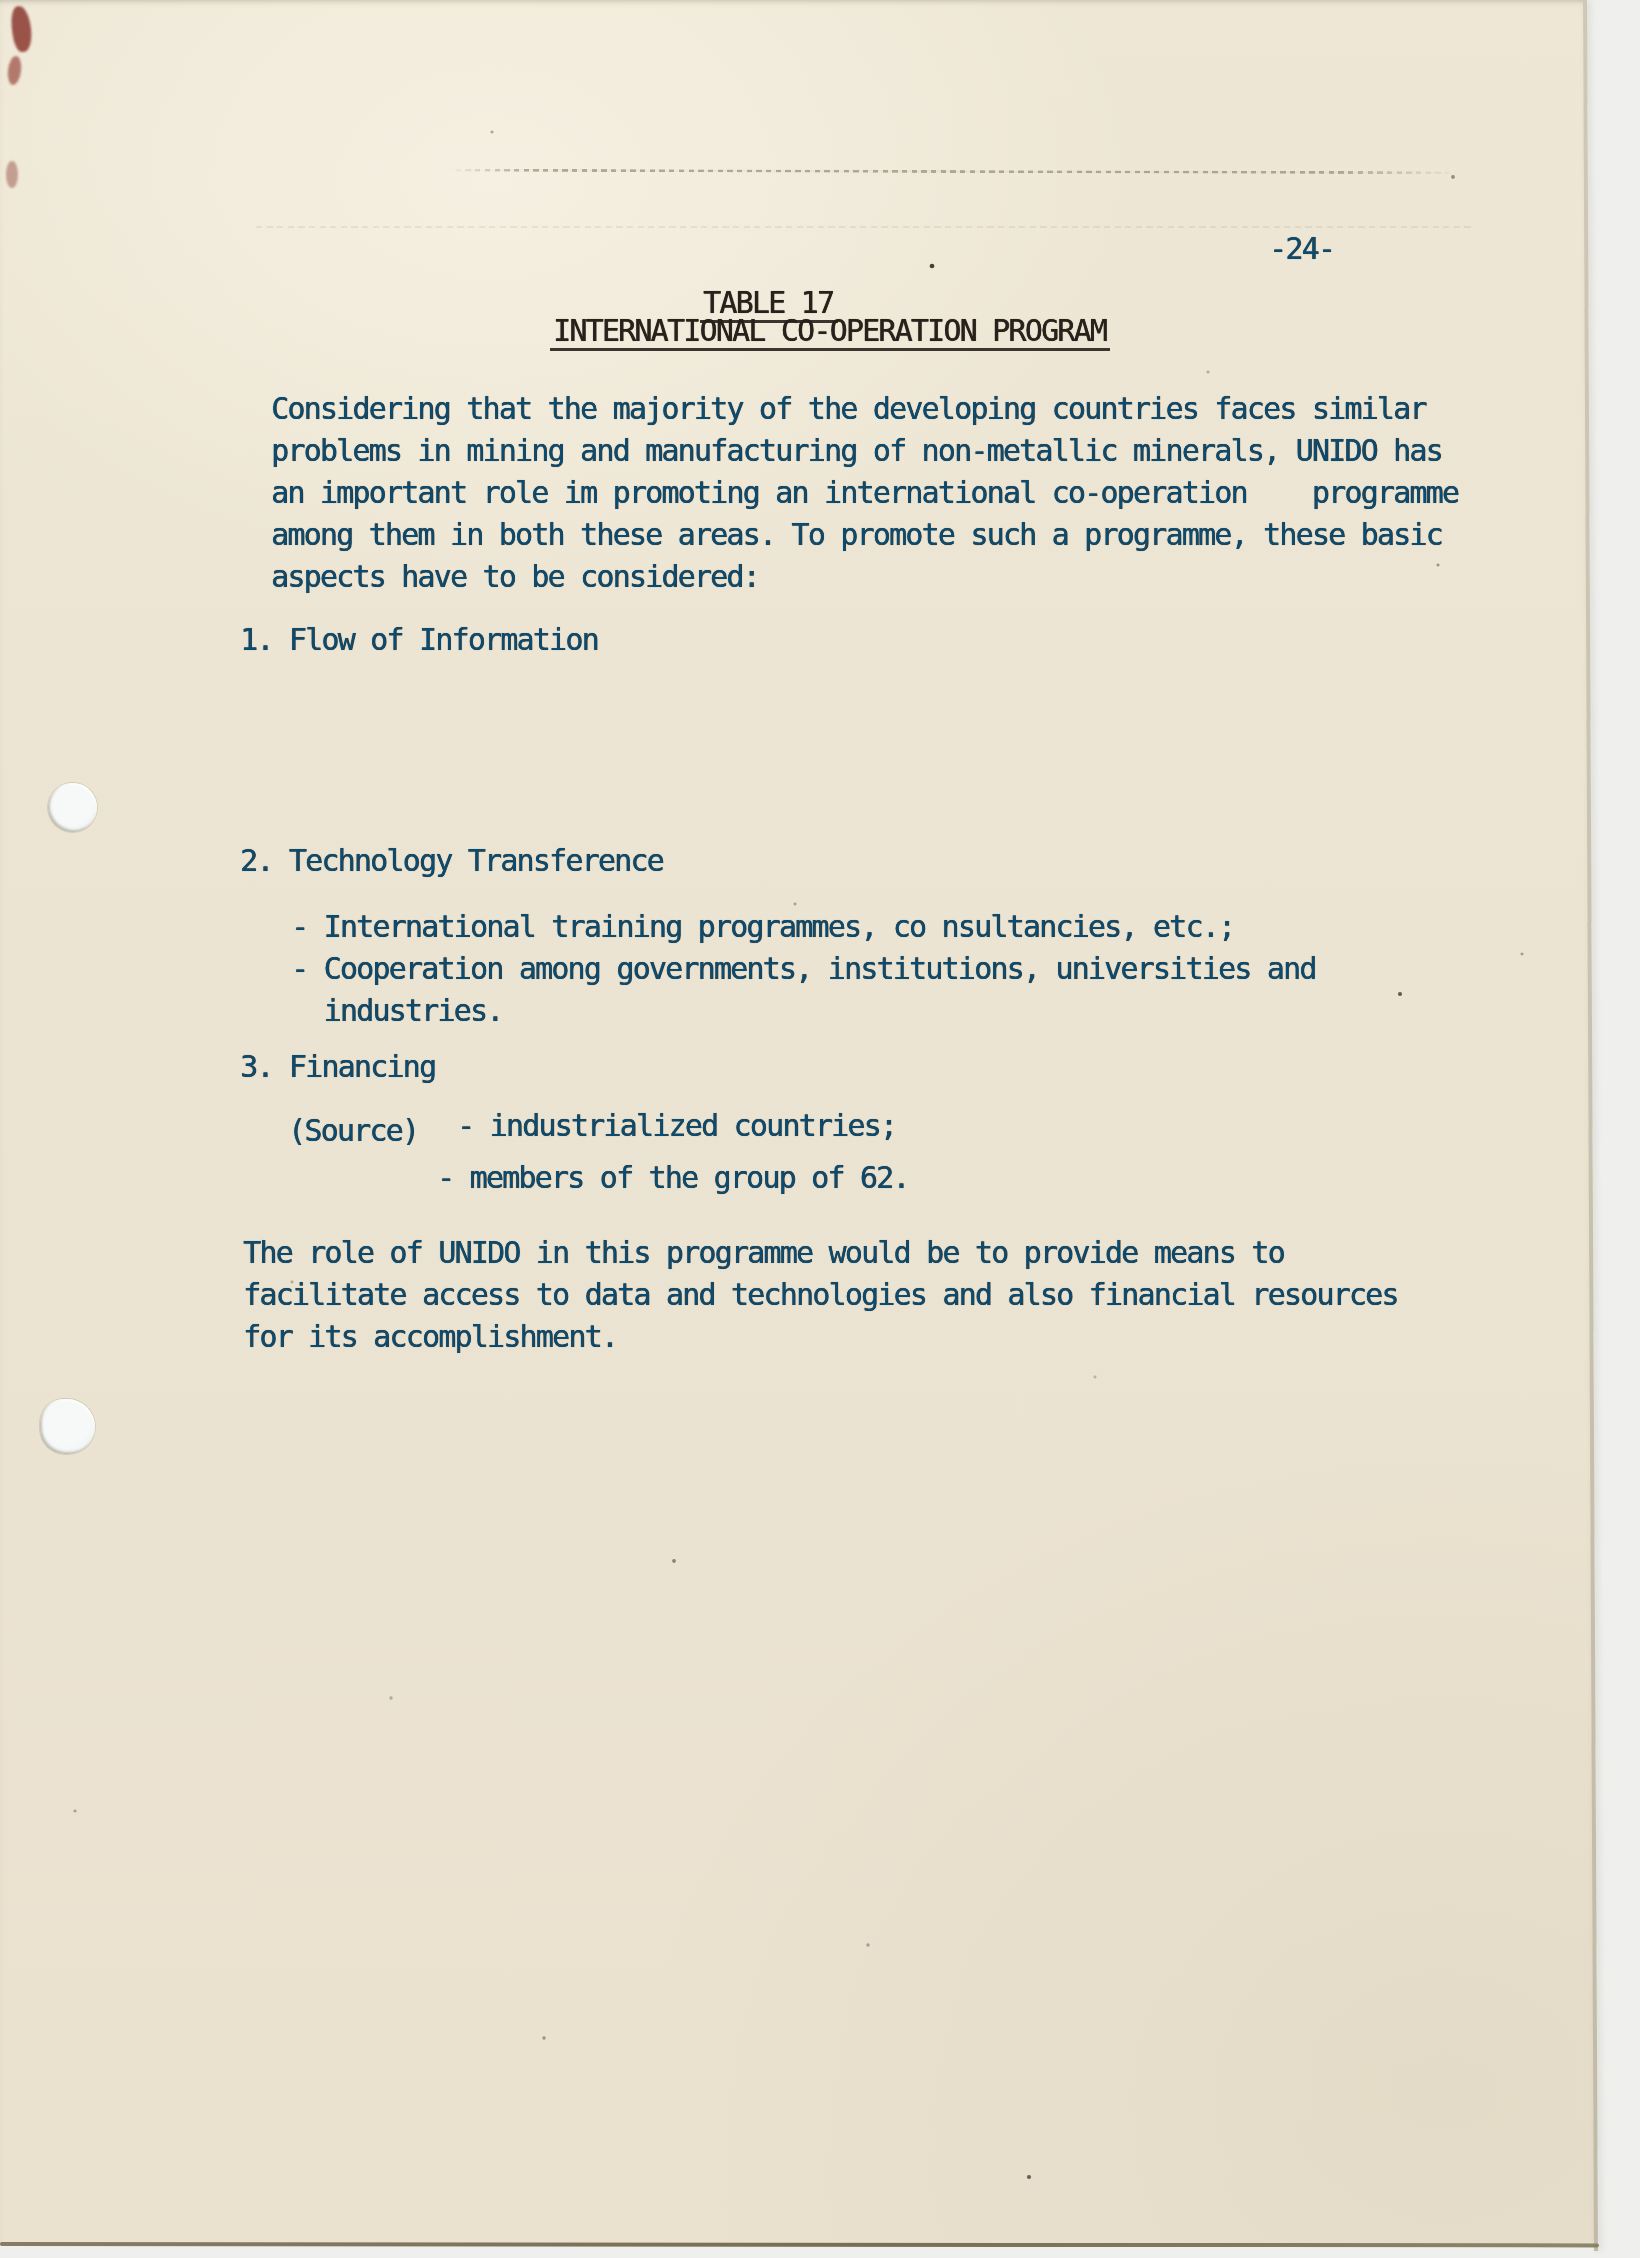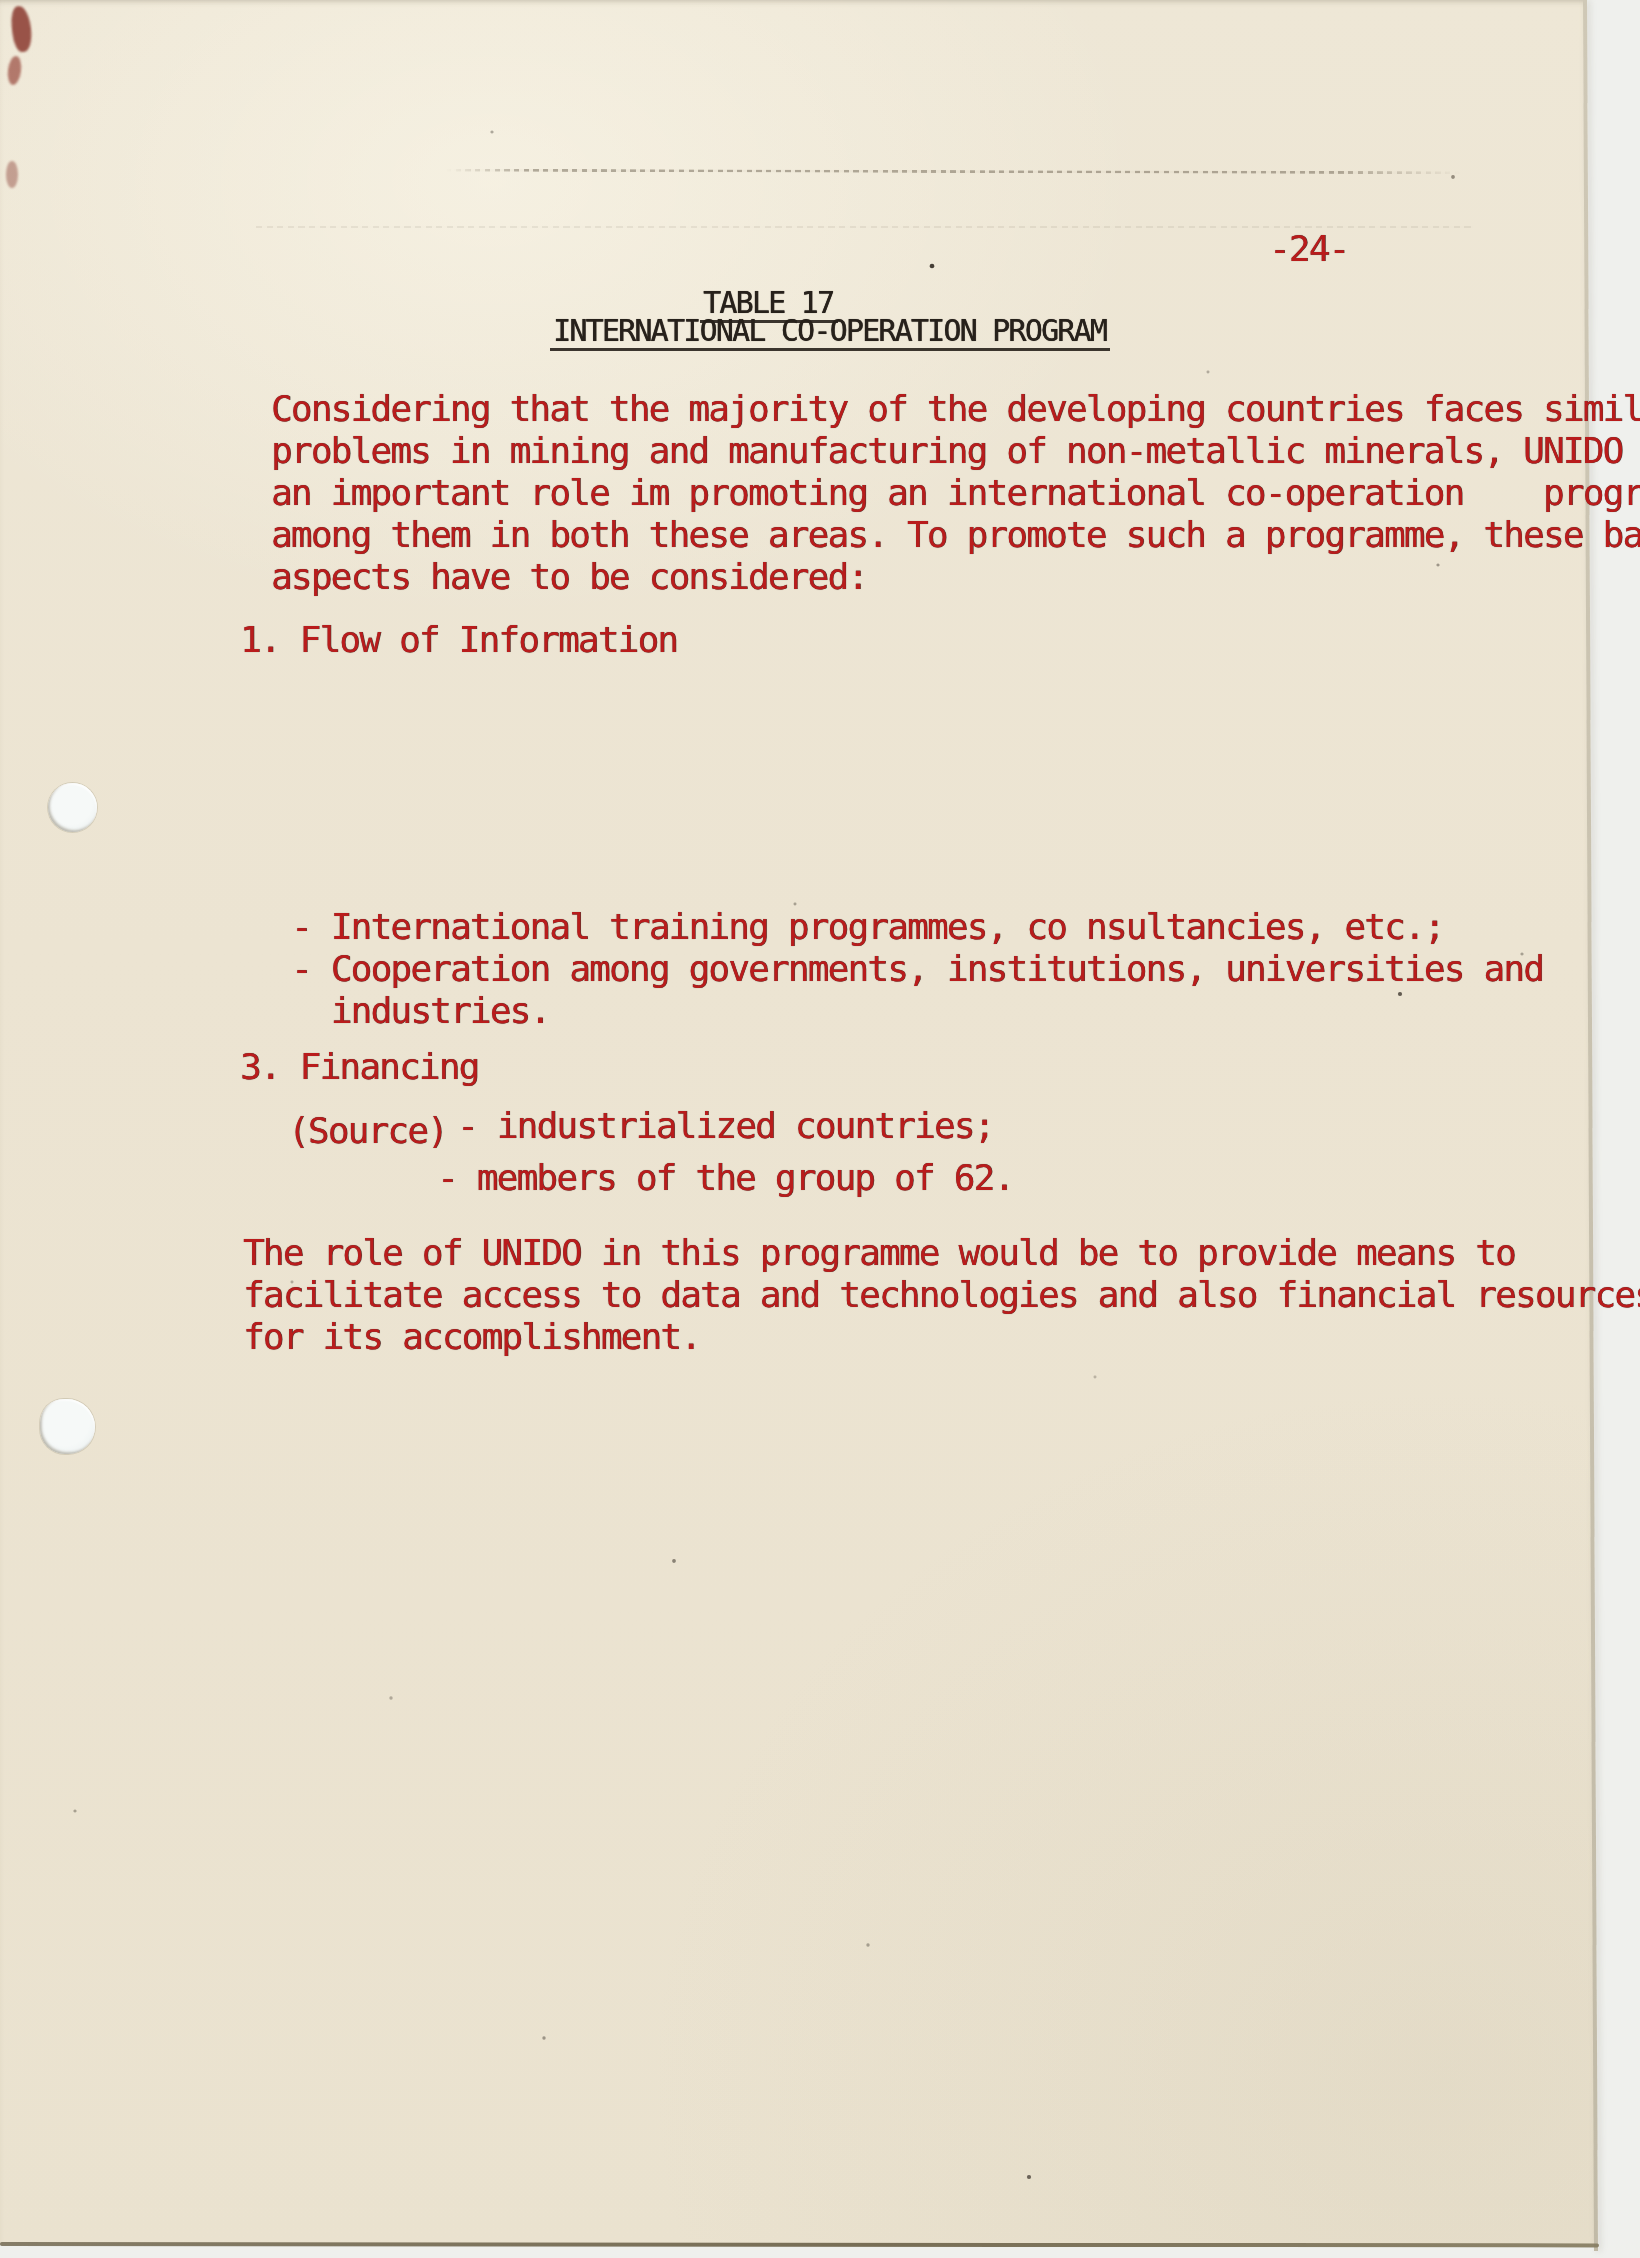--- a/index.html
+++ b/index.html
@@ -81,22 +81,22 @@
   .redmark{position:absolute;}
   .redmark-a{left:11.5px;top:6.2px;width:18.5px;height:46px;background:#812a20;
     border-radius:45% 55% 50% 45%;transform:rotate(-6deg);filter:blur(0.9px);opacity:.78;}
   .redmark-b{left:8px;top:56px;width:13.2px;height:29px;background:#8a2f24;
     border-radius:50%;transform:rotate(7deg);filter:blur(1.1px);opacity:.6;}
   .redmark-c{left:6.2px;top:161px;width:11.5px;height:26.5px;background:#7c271e;
     border-radius:50%;filter:blur(1.3px);opacity:.38;}
   
   .tblock{
     position:absolute;
-    font-size:36px;letter-spacing:-1.8px;line-height:42px;
-    color:#b91c1c;white-space:pre;
+    font-size:30px;letter-spacing:-1.8px;line-height:42px;
+    color:#0c4a6e;white-space:pre;
     text-shadow:0.4px 0 0 rgba(39,33,27,.8),0 0 0.9px rgba(39,33,27,.5);
   }
   .title-line{
     position:absolute;
     font-size:30px;letter-spacing:-1.8px;line-height:1.05;
     color:#27211b;white-space:pre;
     text-shadow:0.4px 0 0 rgba(39,33,27,.8),0 0 0.9px rgba(39,33,27,.55);
   }
   .title-line span{
     display:inline-block;border-bottom:3.5px solid rgba(39,33,27,.9);
@@ -147,20 +147,21 @@
   </div>
 
   <div class="tblock pos-intro">Considering that the majority of the developing countries faces similar
 problems in mining and manufacturing of non-metallic minerals, UNIDO has
 an important role im promoting an international co-operation    programme
 among them in both these areas. To promote such a programme, these basic
 aspects have to be considered:</div>
 
   <div class="tblock pos-s1h">1. Flow of Information</div>
 
+  <div class="tblock pos-s2h">2. Technology Transference</div>
   <div class="tblock pos-s2i">- International training programmes, co nsultancies, etc.;
 - Cooperation among governments, institutions, universities and
   industries.</div>
 
   <div class="tblock pos-s3h">3. Financing</div>
   <div class="tblock pos-s3i1">- industrialized countries;</div>
   <div class="tblock pos-src">(Source)</div>
   <div class="tblock pos-s3i2">- members of the group of 62.</div>
 
   <div class="tblock pos-closing">The role of UNIDO in this programme would be to provide means to

